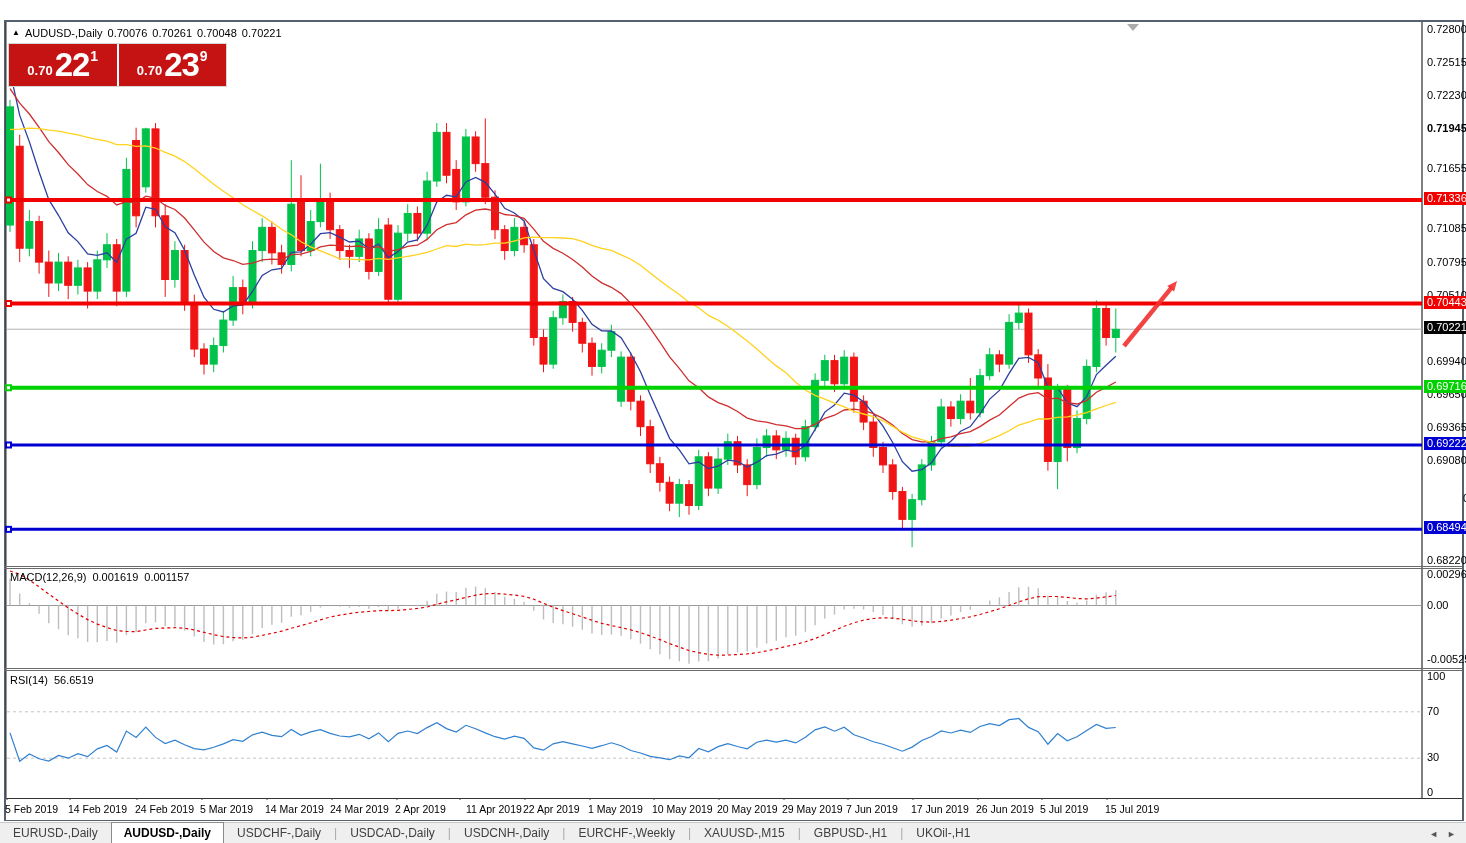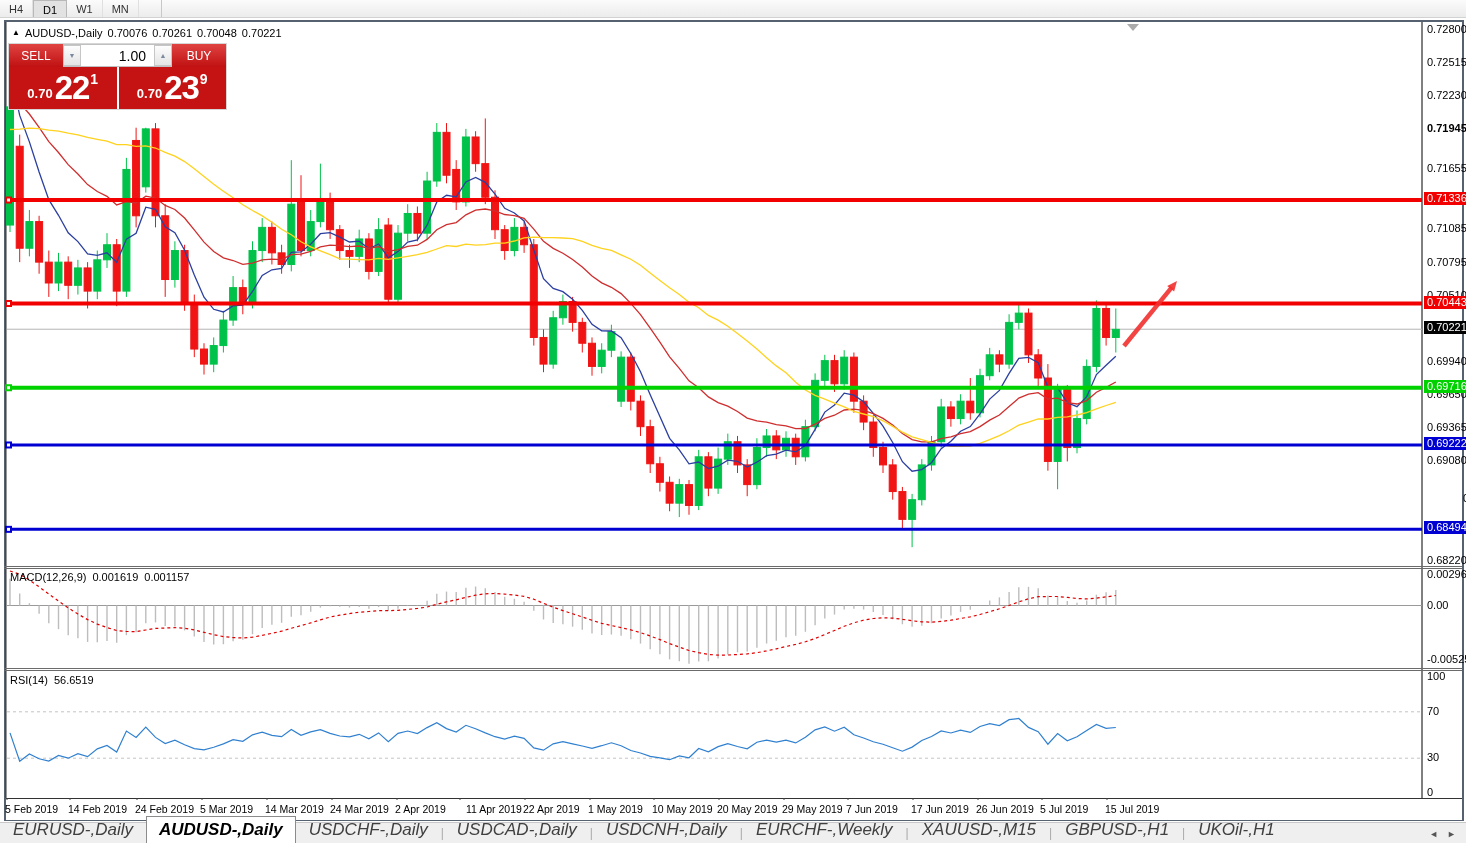--- a/index.html
+++ b/index.html
@@ -51,39 +51,31 @@
   .ptick { position:absolute; left:1427px; font-size:11px; color:#000; }
   .ptag  { position:absolute; left:1424px; font-size:11px; color:#fff; padding:0 3px 1px 3px; }
 
   
   #date-axis { position:absolute; left:6px; top:800px; width:1416px; height:18px; background:#fff; z-index:3; }
   .dlabel { position:absolute; top:3px; font-size:10.5px; color:#000; white-space:nowrap; }
 
   
   #tab-bar { position:absolute; left:0; top:822px; width:1466px; height:21px; background:#efefef;
     border-top:1px solid #c8c8c8; display:flex; align-items:flex-end; z-index:7; }
-  .tab { font-size:17px; color:#404040; padding:3px 13px 3px 13px; white-space:nowrap; cursor:pointer;font-style:italic; }
+  .tab { font-size:12px; color:#404040; padding:3px 13px 3px 13px; white-space:nowrap; cursor:pointer; }
   .tab.active { background:#fff; border:1px solid #8b8b8b; border-bottom:none; color:#000; font-weight:bold; padding:3px 12px; }
   .tab-sep { color:#aaa; align-self:center; font-size:12px; }
   #tab-scroll { margin-left:auto; display:flex; gap:9px; padding:0 10px 4px 0; color:#555; font-size:9px; }
   #tab-scroll span { cursor:pointer; }
 </style>
 </head>
 <body>
 
 <div id="app">
 
-  <div id="toolbar">
-
-  <div class="tf-btn">H4</div>
-      <div class="tf-btn active">D1</div>
-      <div class="tf-btn">W1</div>
-      <div class="tf-btn">MN</div>
-      <div id="toolbar-sep"></div>
-    </div>
 
   <div id="chart-window"></div>
 
   <svg id="chart-svg" xmlns="http://www.w3.org/2000/svg" viewBox="0 0 1466 843">
       <rect x="6" y="22" width="1456" height="798" fill="#fff"></rect>
       <line x1="1422" y1="22" x2="1422" y2="798" stroke="#000" stroke-width="1"></line>
       <line x1="6" y1="22" x2="6" y2="798" stroke="#333" stroke-width="1"></line>
       <line x1="4" y1="566.5" x2="1462" y2="566.5" stroke="#6b6b6b" stroke-width="1.2"></line>
       <line x1="4" y1="568.5" x2="1462" y2="568.5" stroke="#6b6b6b" stroke-width="1.2"></line>
       <line x1="4" y1="668.5" x2="1462" y2="668.5" stroke="#6b6b6b" stroke-width="1.2"></line>
@@ -488,29 +480,20 @@
   <div id="chart-title">
     <span class="tri">▲</span>
     <span>AUDUSD-,Daily</span>
     <span>0.70076</span>
     <span>0.70261</span>
     <span>0.70048</span>
     <span>0.70221</span>
   </div>
 
   <div id="trade-panel">
-    <div id="trade-row1">
-      <div class="trade-btn">SELL</div>
-      <div id="vol-box">
-        <div class="vol-step">▼</div>
-        <input id="vol-input" value="1.00" style="">
-        <div class="vol-step">▲</div>
-      </div>
-      <div class="trade-btn">BUY</div>
-    </div>
     <div id="trade-row2">
       <div class="price-pane">
         <span class="price-small">0.70</span>
         <span class="price-big">22</span>
         <span class="price-sup">1</span>
       </div>
       <div class="price-pane">
         <span class="price-small">0.70</span>
         <span class="price-big">23</span>
         <span class="price-sup">9</span>

